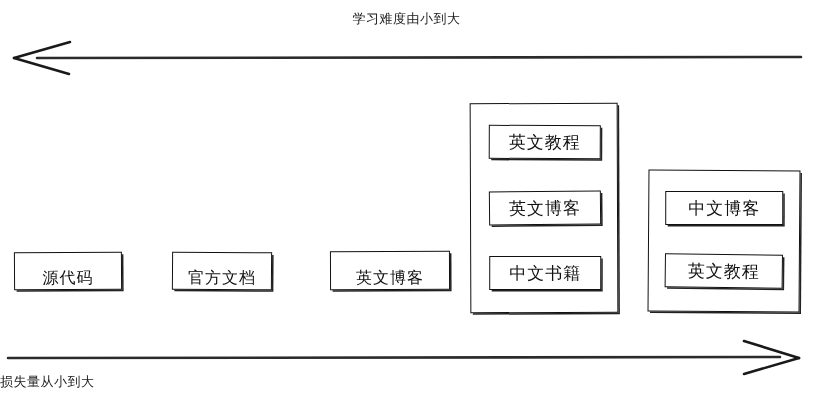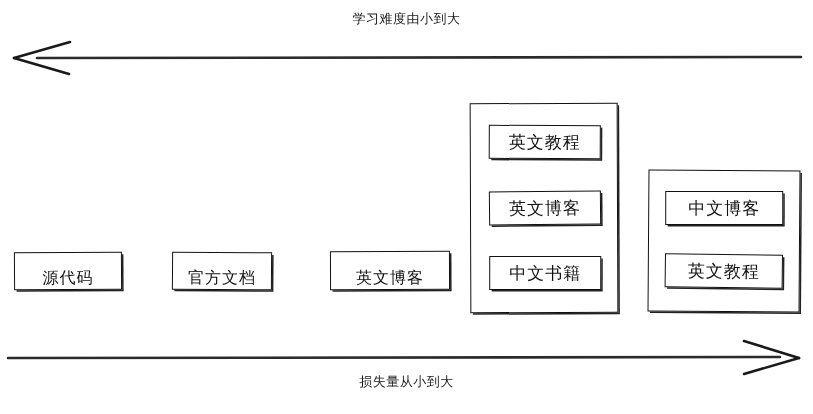--- a/index.html
+++ b/index.html
@@ -28,21 +28,20 @@
   #top-axis-label {
     left: 0;
     right: 0;
     top: 12px;
     text-align: center;
   }
   #bottom-axis-label {
     left: 0;
     right: 0;
     top: 375px;
-    text-align: center;
   }
   svg.layer {
     position: absolute;
     left: 0;
     top: 0;
     width: 813px;
     height: 414px;
     pointer-events: none;
   }
   .node-box {

